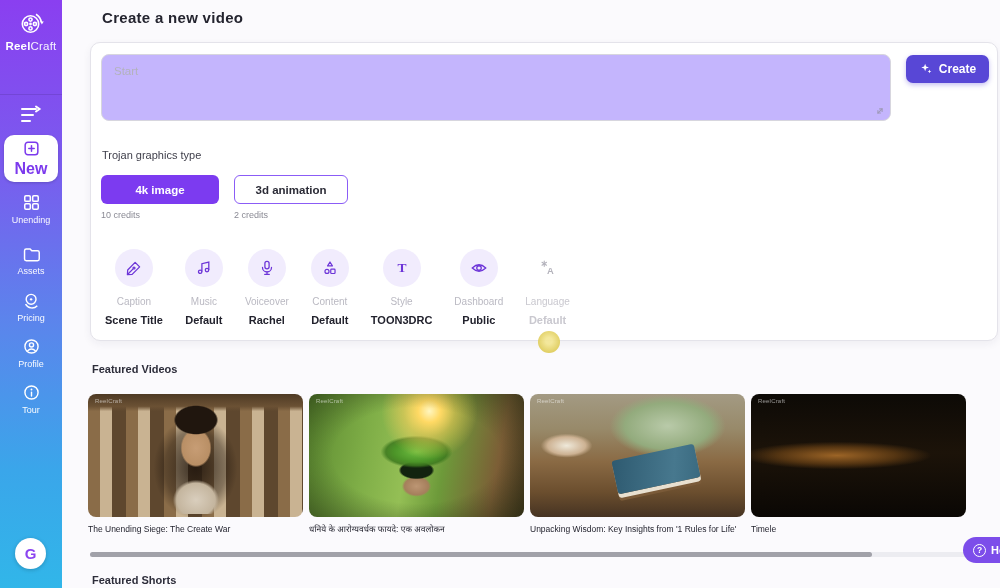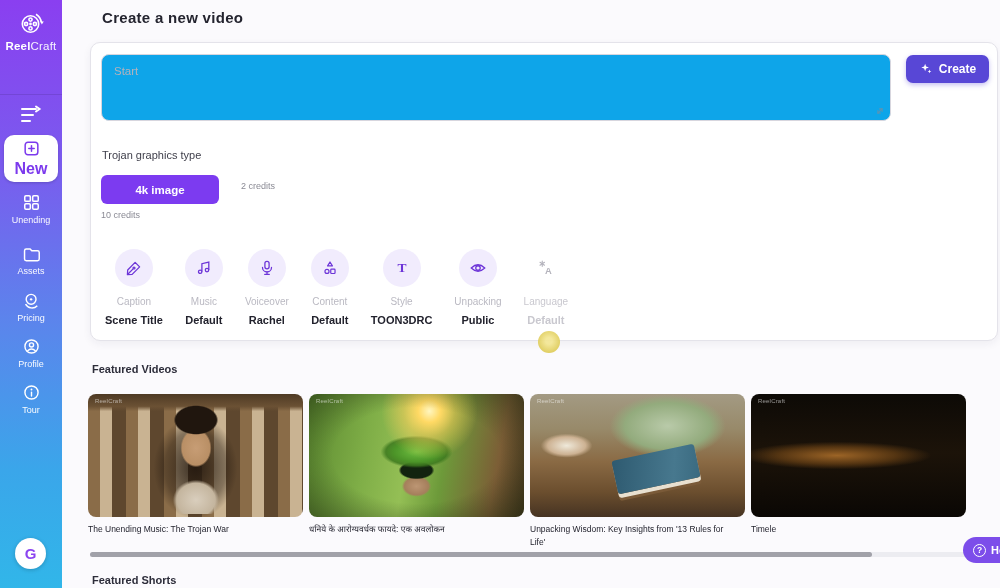--- a/index.html
+++ b/index.html
@@ -44,33 +44,33 @@
   .page-title { position:absolute; left:102px; top:9px; font-size:15px; font-weight:700; letter-spacing:.3px; color:#24242f; }
   .composer-card {
     position:absolute; left:90px; top:42px; width:908px; height:299px;
     background:#fff; border:1px solid #e4e3ea; border-radius:10px;
     box-shadow:0 3px 8px rgba(40,40,70,.06);
   }
   .prompt-wrap { position:absolute; left:10px; top:11px; width:790px; height:67px; }
   .prompt-wrap textarea {
     width:100%; height:100%; resize:none; border:1px solid #d7d6de; border-radius:8px;
     padding:10px 12px; font-family:"Liberation Sans",sans-serif; font-size:11.5px; color:#33333d;
-    outline:none; background:#0ea5e9;
+    outline:none; background:#c4b5fd;
   }
   .prompt-wrap textarea::placeholder { color:#b3b2bc; }
   .resize-handle { position:absolute; right:6px; bottom:5px; cursor:nwse-resize; opacity:.65; }
   .create-btn {
     position:absolute; left:815px; top:12px; width:83px; height:28px;
     background:#5847d6; border:none; border-radius:7px; color:#fff;
     font-family:"Liberation Sans",sans-serif; font-size:12px; font-weight:600;
     display:flex; align-items:center; justify-content:center; gap:6px; cursor:pointer;
     box-shadow:0 2px 5px rgba(88,71,214,.35);
   }
   .graphics-label { position:absolute; left:11px; top:106px; font-size:11px; color:#3e3e4a; }
-  .opt-row { position:absolute; left:10px; top:132px; display:flex; gap:22px; }
+  .opt-row { position:absolute; left:10px; top:132px; display:flex; gap:15px; }
   .opt { width:118px; }
   .opt-btn {
     width:100%; height:29px; border-radius:6px; font-family:"Liberation Sans",sans-serif;
     font-size:11.5px; display:flex; align-items:center; justify-content:center; cursor:pointer;
   }
   .opt-btn.sel { background:#7c3bf0; color:#fff; border:none; font-weight:600; }
   .opt-btn.unsel { background:#fff; color:#2b2b36; border:1.5px solid #8b5cf6; font-weight:600; }
   .opt:nth-child(2){ width:114px; }
   .credits { font-size:9px; color:#8a8a94; margin-top:6px; }
   .settings-row { position:absolute; left:6px; top:206px; display:flex; gap:6px; }
@@ -287,20 +287,21 @@
   </button>
 
   <div class="graphics-label">Trojan graphics type</div>
 
   <div class="opt-row">
     <div class="opt">
       <div class="opt-btn sel">4k image</div>
       <div class="credits">10 credits</div>
     </div>
     <div class="opt">
+      <div class="opt-btn unsel">3d animation</div>
       <div class="credits">2 credits</div>
     </div>
   </div>
 
   <div class="settings-row">
 
     <div class="setting">
       <div class="set-circle">
         <svg width="18" height="18" viewBox="0 0 24 24">
           <g fill="none" stroke="#6d35d8" stroke-width="1.7" stroke-linejoin="round">
@@ -370,21 +371,21 @@
 
     <div class="setting">
       <div class="set-circle">
         <svg width="18" height="18" viewBox="0 0 24 24">
           <g fill="none" stroke="#6d35d8" stroke-width="1.7">
             <path d="M3 12 q9 -8.6 18 0 q-9 8.6 -18 0 Z"></path>
             <circle cx="12" cy="12" r="3"></circle>
           </g>
         </svg>
       </div>
-      <div class="set-label">Unpacking</div>
+      <div class="set-label">Dashboard</div>
       <div class="set-value">Public</div>
     </div>
 
     <div class="setting disabled">
       <div class="set-circle">
         <svg width="18" height="18" viewBox="0 0 24 24">
           <g stroke="#b4b3bc" stroke-width="1.5" stroke-linecap="round" fill="none">
             <path d="M7 2.8 v7"></path>
               <path d="M4 4.3 l6 4"></path>
               <path d="M4 8.3 l6 -4"></path>
@@ -400,33 +401,33 @@
 
 <div class="click-dot"></div>
 
 <div class="sec-heading" style="top:363px">Featured Videos</div>
 
 <div class="videos-row">
   <div class="video-card">
     <div class="thumb thumb-2">
       <span class="wm">ReelCraft</span>
     </div>
-    <div class="video-title">The Unending Music: The Trojan War</div>
+    <div class="video-title">The Unending Siege: The Create War</div>
   </div>
   <div class="video-card">
     <div class="thumb thumb-3">
       <span class="wm">ReelCraft</span>
     </div>
     <div class="video-title">धनिये के आरोग्यवर्धक फायदे: एक अवलोकन</div>
   </div>
   <div class="video-card">
     <div class="thumb thumb-4">
       <span class="wm">ReelCraft</span>
     </div>
-    <div class="video-title">Unpacking Wisdom: Key Insights from '13 Rules for Life'</div>
+    <div class="video-title">Unpacking Wisdom: Key Insights from '1 Rules for Life'</div>
   </div>
   <div class="video-card">
     <div class="thumb thumb-5">
       <span class="wm">ReelCraft</span>
     </div>
     <div class="video-title">Timele</div>
   </div>
 </div>
 
 <div class="h-scroll">

